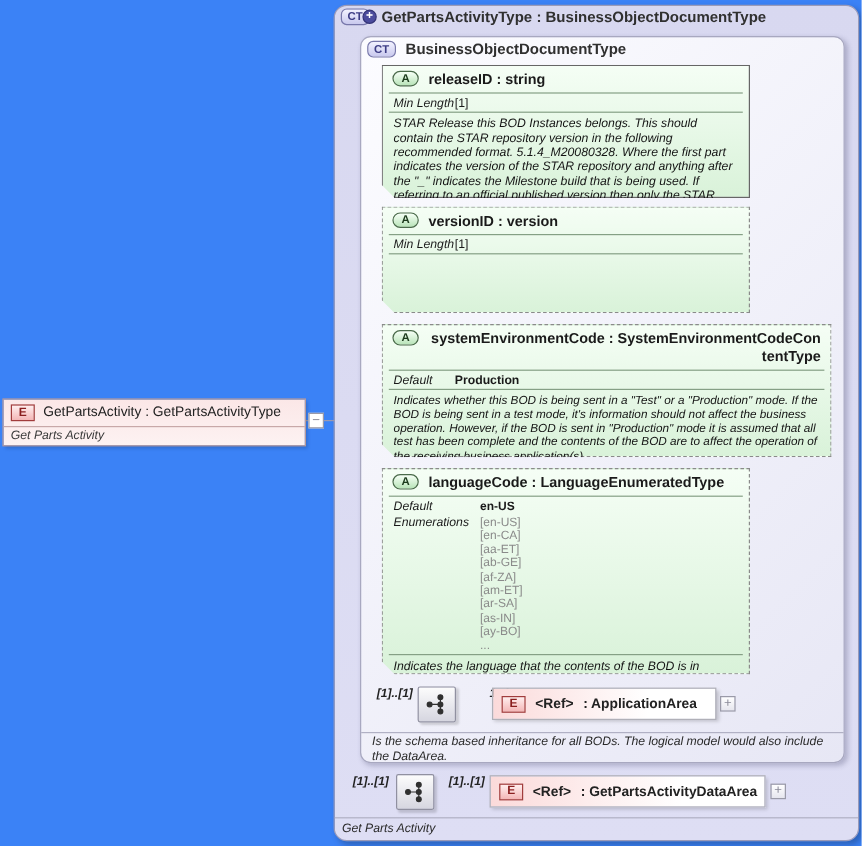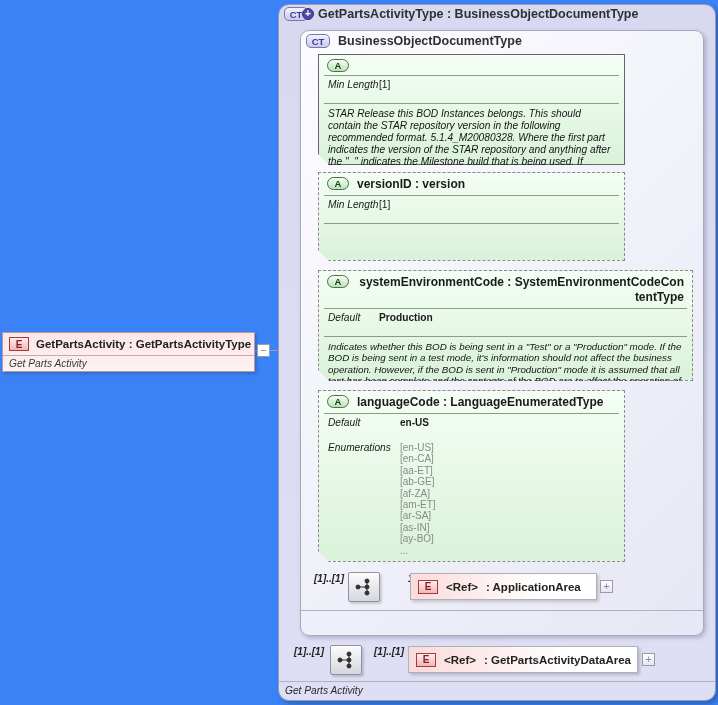--- a/index.html
+++ b/index.html
@@ -26,21 +26,21 @@
                  line-height:10px; text-align:center; font-weight:bold; }
 
   .expander { position:absolute; width:13px; height:13px; border:1px solid #9a9aa8;
               background:linear-gradient(#ffffff,#e6e6ee); color:#8a8a98; font-size:11px;
               line-height:11px; text-align:center; cursor:pointer; }
 
   
   .elem-box { position:absolute; border:1px solid #b89a9a; background:linear-gradient(#fbe7e7,#fdf2f2);
               box-shadow:2px 2px 3px rgba(0,0,0,0.18); }
   .elem-head { display:flex; align-items:center; gap:7px; padding:3px 6px; height:22px; }
-  .elem-title { font-size:11.5px; font-weight:bold; color:#222222; white-space:nowrap; }
+  .elem-title { font-size:11.5px; font-weight:normal; color:#222222; white-space:nowrap; }
   .elem-sep { border-top:1px solid #c8a8a8; }
   .elem-annot { font-size:10.2px; font-style:italic; color:#3a3a3a; padding:2px 6px; }
 
   .ref-box { position:absolute; height:27px; border:1px solid #b0b0b8;
              background:linear-gradient(to right,#fbdada,#ffffff 70%);
              box-shadow:2px 2px 3px rgba(0,0,0,0.18);
              display:flex; align-items:center; gap:8px; padding:0 7px; cursor:pointer; }
   .ref-name { font-size:11.5px; font-weight:bold; color:#222222; white-space:nowrap; }
   .ref-type { font-size:11.5px; font-weight:bold; color:#222222; white-space:nowrap; }
 
@@ -60,21 +60,21 @@
 
   
   .attr-box { position:absolute; background:linear-gradient(#f5fef5,#d9f2d9);
               border:1px solid #666666;
               clip-path:polygon(0 0,100% 0,100% 100%,11px 100%,0 calc(100% - 11px)); }
   .attr-box.optional { border:1px dashed #8a8a8a; }
   .attr-head { display:flex; align-items:flex-start; gap:8px; padding:4px 8px 2px; }
   .attr-title { font-size:12px; font-weight:bold; color:#1a1a1a; line-height:1.25; flex:1; }
   .attr-title.wrap { word-break:break-all; text-align:right; }
   .gsep { border-top:1px solid #85a085; margin:1px 5px; }
-  .facet-row { display:flex; padding:2px 9px 12px; font-size:10.2px; color:#1a1a1a; }
+  .facet-row { display:flex; padding:2px 9px 0; font-size:10.2px; color:#1a1a1a; }
   .facet-label { font-style:italic; flex-shrink:0; }
   .fw51 .facet-label { width:51px; }
   .fw72 .facet-label { width:72px; }
   .facet-value {}
   .facet-value.bold { font-weight:bold; }
   .enum-list { color:#8a8a8a; white-space:pre-line; line-height:11.4px; font-size:10px; }
   .desc { font-style:italic; font-size:10.2px; color:#141414; padding:3px 9px; line-height:1.17;
           white-space:pre-line; }
 
   
@@ -116,20 +116,21 @@
 
   <div class="inner-box"></div>
   <div class="inner-head">
     <span class="icon-ct">CT</span>
     <span class="type-title">BusinessObjectDocumentType</span>
   </div>
 
   <div class="attr-box fw51" style="left:318px;top:54px;width:307px;height:111px;">
     <div class="attr-head">
       <span class="icon-a">A</span>
+      <span class="attr-title">releaseID : string</span>
     </div>
     <div class="gsep"></div>
     <div class="facet-row">
       <span class="facet-label">Min Length</span>
       <span class="facet-value">[1]</span>
     </div>
     <div class="gsep"></div>
     <div class="desc">STAR Release this BOD Instances belongs. This should contain the STAR repository version in the following recommended format. 5.1.4_M20080328. Where the first part indicates the version of the STAR repository and anything after the "_" indicates the Milestone build that is being used. If referring to an official published version then only the STAR Repository version is required.</div>
   </div>
 
@@ -202,20 +203,21 @@
   </div>
   <span class="card" style="left:408px;top:573px;">1..1</span>
   <div class="ref-box" style="left:410px;top:573px;width:187px;">
     <span class="icon-e">E</span>
     <span class="ref-name">&lt;Ref&gt;</span>
     <span class="ref-type">: ApplicationArea</span>
   </div>
   <div class="expander" style="left:600px;top:580px;">+</div>
 
   <div class="annot-sep" style="left:301px;top:610px;width:402px;"></div>
+  <div class="block-annot" style="left:310px;top:613px;width:384px;">Is the schema based inheritance for all BODs. The logical model would also include the DataArea.</div>
 
   <span class="card" style="left:294px;top:646px;">[1]..[1]</span>
   <div class="seq-box" style="left:330px;top:645px;">
     <svg width="20" height="20" viewBox="0 0 20 20">
       <g stroke="#303030" fill="#303030" stroke-width="1">
         <circle cx="4" cy="10" r="2"></circle>
         <line x1="4" y1="10" x2="13" y2="10"></line>
         <line x1="13" y1="4" x2="13" y2="16"></line>
         <circle cx="13" cy="4" r="2"></circle>
         <circle cx="13" cy="10" r="2"></circle>

